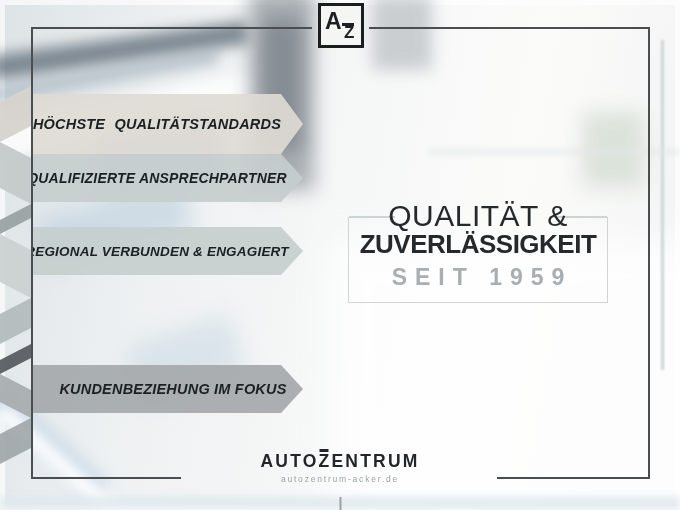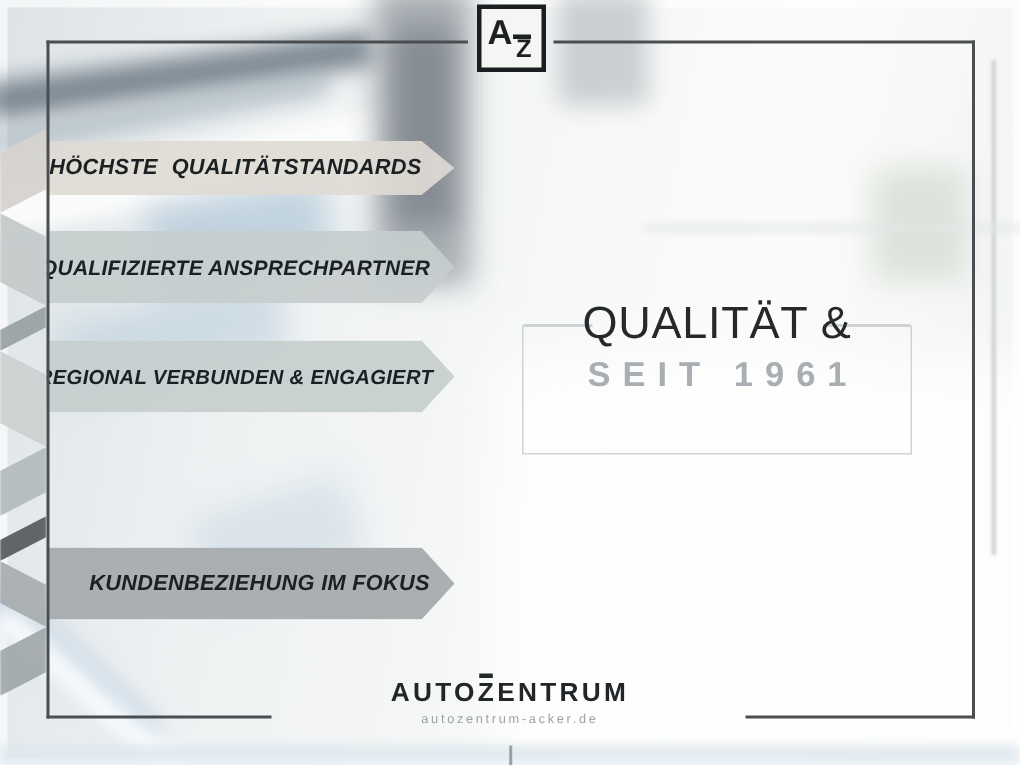--- a/index.html
+++ b/index.html
@@ -43,21 +43,21 @@
   .ribbon{
     position:absolute;left:31px;width:272px;z-index:3;
     clip-path:polygon(0 0,250px 0,272px 50%,250px 100%,0 100%);
     display:flex;align-items:center;justify-content:center;
     padding-right:20px;box-sizing:border-box;
   }
   .ribbon span{
     font-weight:700;font-style:italic;font-size:14.5px;letter-spacing:.2px;
     color:var(--ribbon_text,#1b2023);white-space:nowrap;
   }
-  .r1{top:94px;height:36px;}  .r1 span{word-spacing:5px;}
+  .r1{top:94px;height:60px;}  .r1 span{word-spacing:5px;}
   .r2{top:154px;height:48px;} .r2 span{font-size:14px;}
   .r3{top:227px;height:48px;} .r3 span{font-size:13.5px;}
   .r4{top:294px;height:46px;padding-left:46px;}
   .r5{top:365px;height:48px;padding-left:32px;}
   
   .frame{position:absolute;background:var(--frame,#4a4e51);z-index:6;}
   .f-top1{left:31px;top:27px;width:281px;height:2px;}
   .f-top2{left:369px;top:27px;width:281px;height:2px;}
   .f-bottom1{left:31px;top:477px;width:150px;height:2px;}
   .f-bottom2{left:497px;top:477px;width:153px;height:2px;}
@@ -153,21 +153,22 @@
     <span class="az-a">A</span>
     <span class="az-dash"></span>
     <span class="az-z">Z</span>
   </div>
 
   <div class="quote-box">
     <div class="qb-topline l"></div>
     <div class="qb-topline r"></div>
     <div class="quote-text">
       <div class="q-line1">QUALITÄT &amp;</div>
-      <div class="q-sub">SEIT 1961</div>
+      <div class="q-line2">ZUVERLÄSSIGKEIT</div>
+      <div class="q-sub">SEIT 1959</div>
     </div>
   </div>
 
   <div class="footer">
     <div class="f-left-block">
       <div class="wordmark"><span>AUTO</span><span class="zbar">Z</span><span>ENTRUM</span></div>
       <div class="site">autozentrum-acker.de</div>
     </div>
     <div class="sep"></div>
     <div class="acker">ACKER</div>

